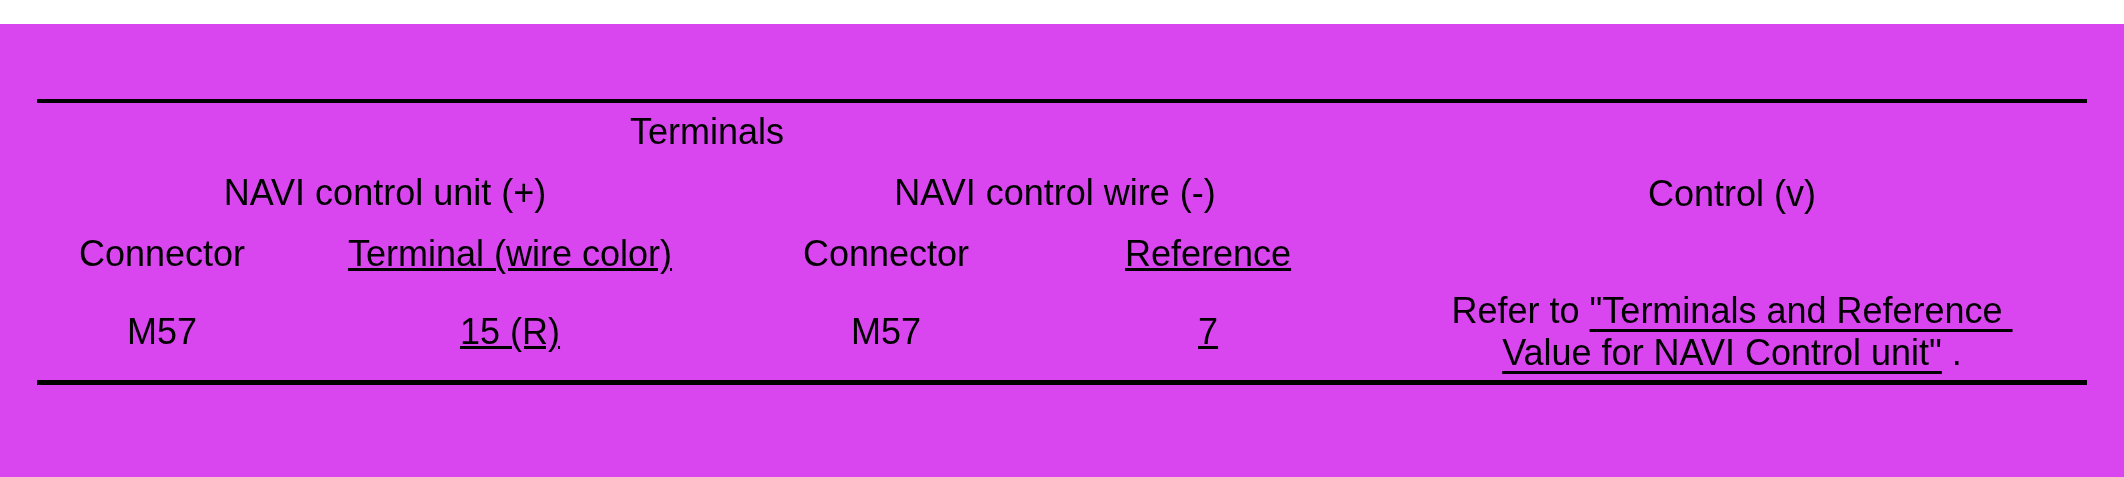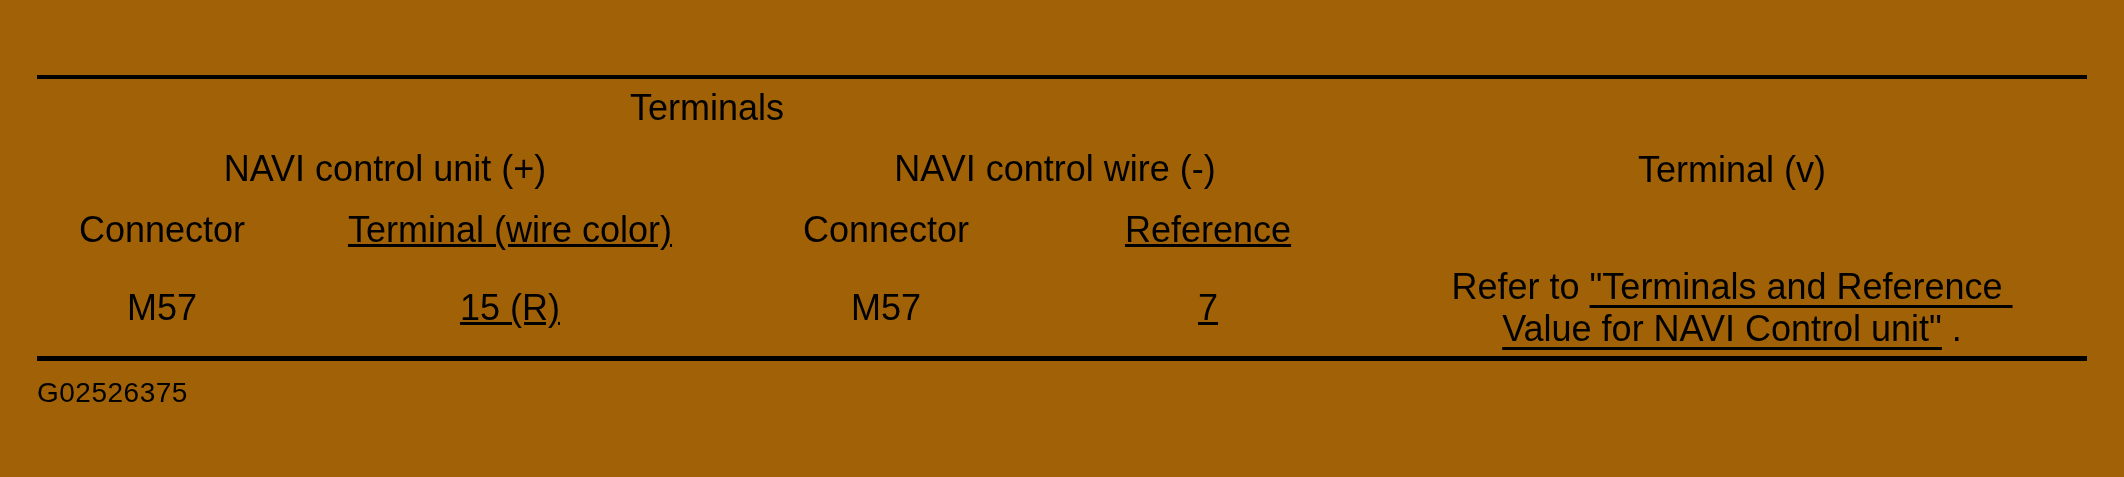--- a/index.html
+++ b/index.html
@@ -11,21 +11,22 @@
     width: 2124px;
     height: 477px;
     position: relative;
     font-family: "Liberation Sans", sans-serif;
     color: #000000;
     overflow: hidden;
   }
   .figure {
     position: absolute;
     inset: 0;
-    background: #a16207;
+    background: #d946ef;
+    margin-top: 24px;
   }
   table.ref-table {
     position: absolute;
     left: 37px;
     top: 75px;
     width: 2050px;
     border-collapse: collapse;
     table-layout: fixed;
     border-top: 4px solid #000;
     border-bottom: 5px solid #000;
@@ -78,21 +79,21 @@
       <col style="width:250px">
       <col style="width:446px">
       <col style="width:306px">
       <col style="width:338px">
       <col style="width:710px">
     </colgroup>
 
     <tbody>
         <tr class="r1">
       <td colspan="4" class="bb">Terminals</td>
-      <td rowspan="3" class="bl bb voltage-col">Terminal (v)</td>
+      <td rowspan="3" class="bl bb voltage-col">Control (v)</td>
     </tr>
 
     <tr class="r2">
       <td colspan="2" class="bb">NAVI control unit (+)</td>
       <td colspan="2" class="bl bb">NAVI control wire (-)</td>
     </tr>
 
     <tr class="r3">
       <td class="bb">Connector</td>
       <td class="blt bb">Terminal (wire color)</td>
@@ -105,15 +106,14 @@
       <td class="blt">15 (R)</td>
       <td class="bl">M57</td>
       <td class="blt">7</td>
       <td class="bl voltage-col refer-cell">
         <span>Refer to </span><span class="ref-link">"Terminals and Reference&nbsp;</span><br><span class="ref-link">Value for NAVI Control unit"</span><span>&nbsp;.</span>
       </td>
     </tr>
   </tbody>
     </table>
 
-  <div class="figure-id">G02526375</div>
 
 </div>
 
 </body></html>

